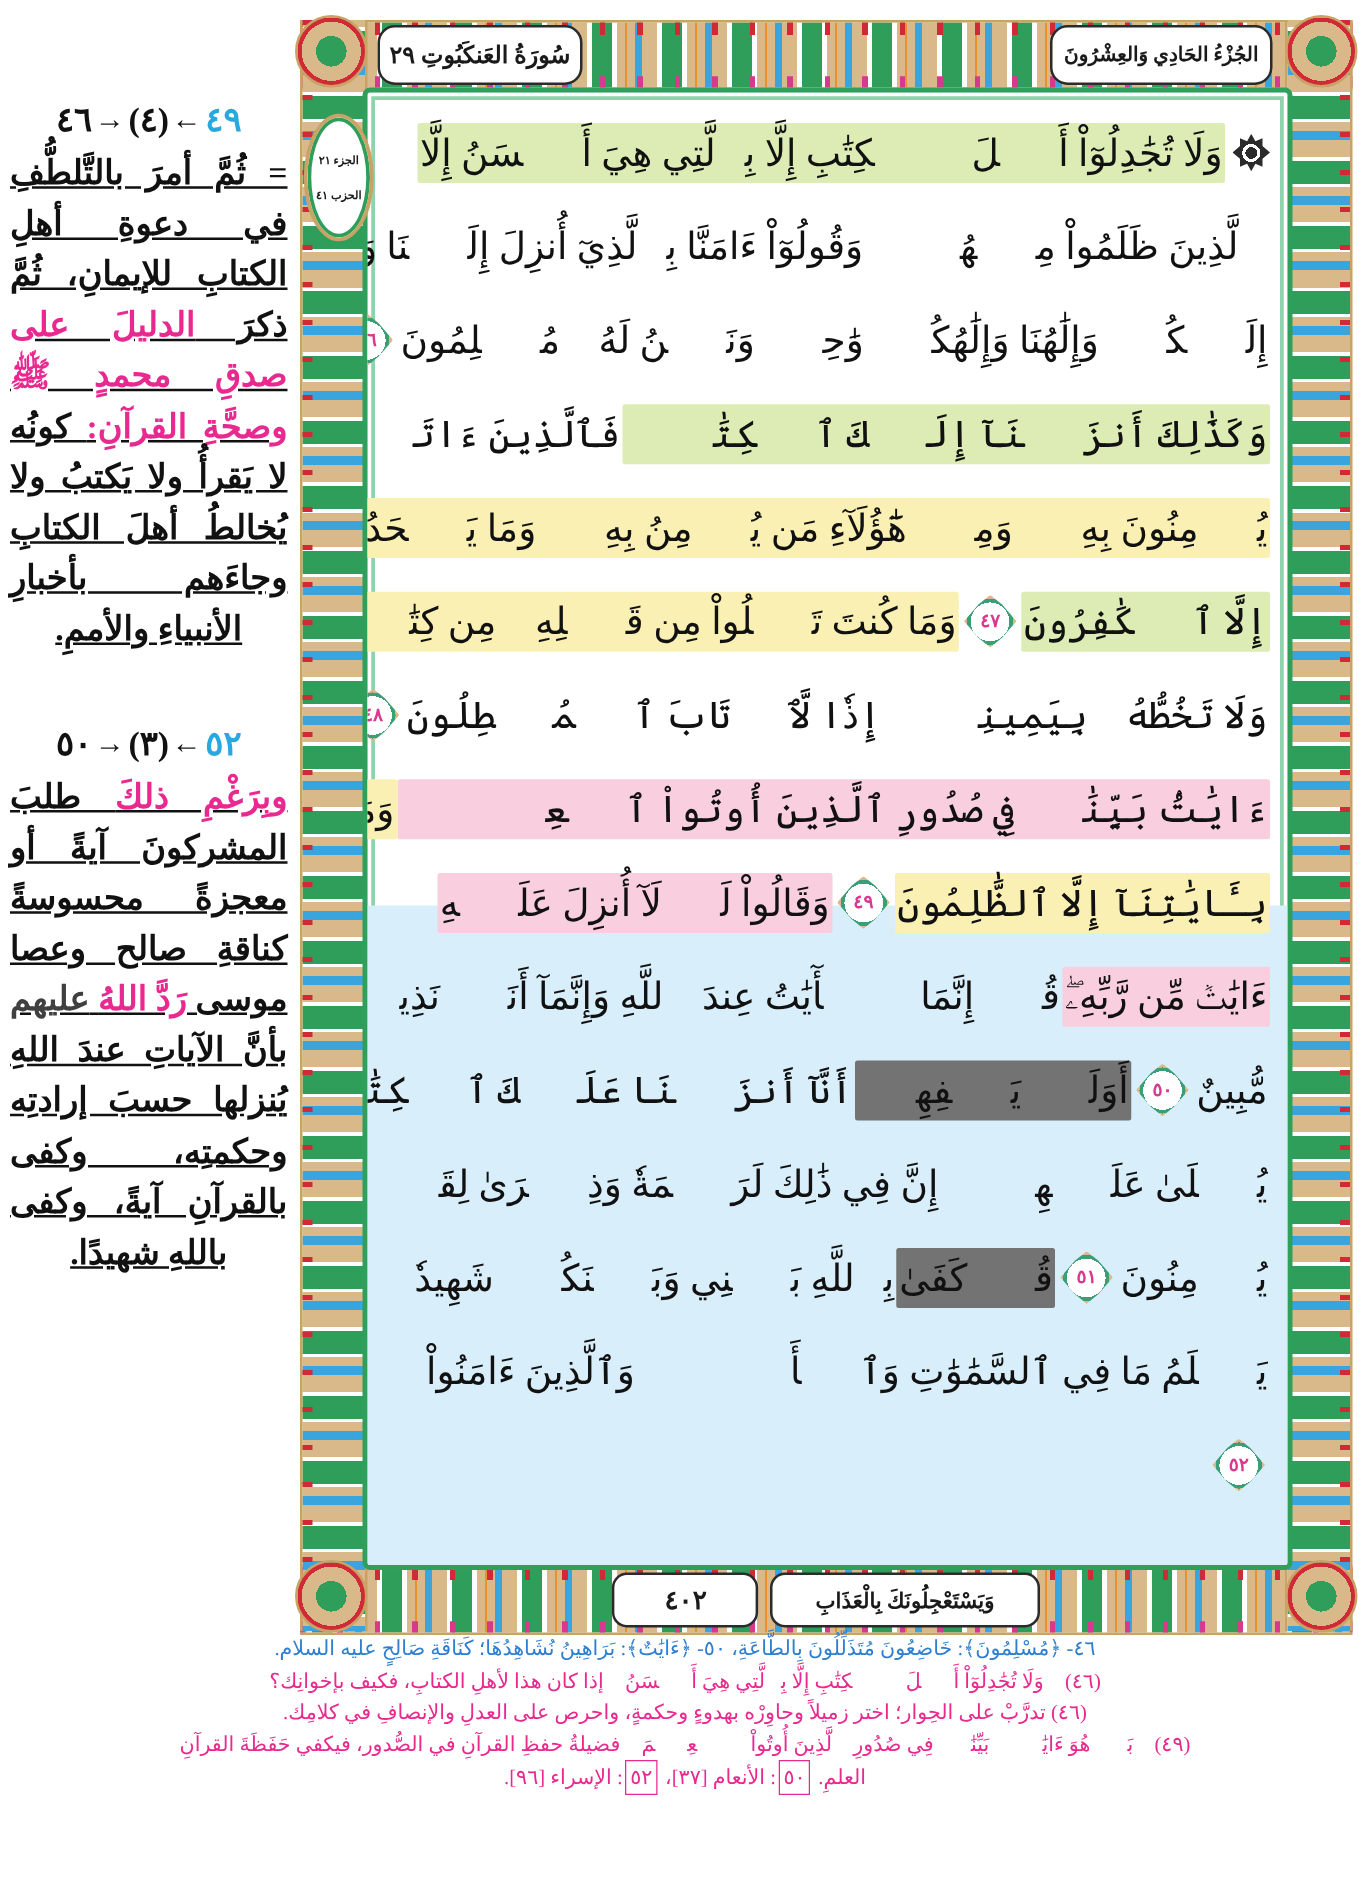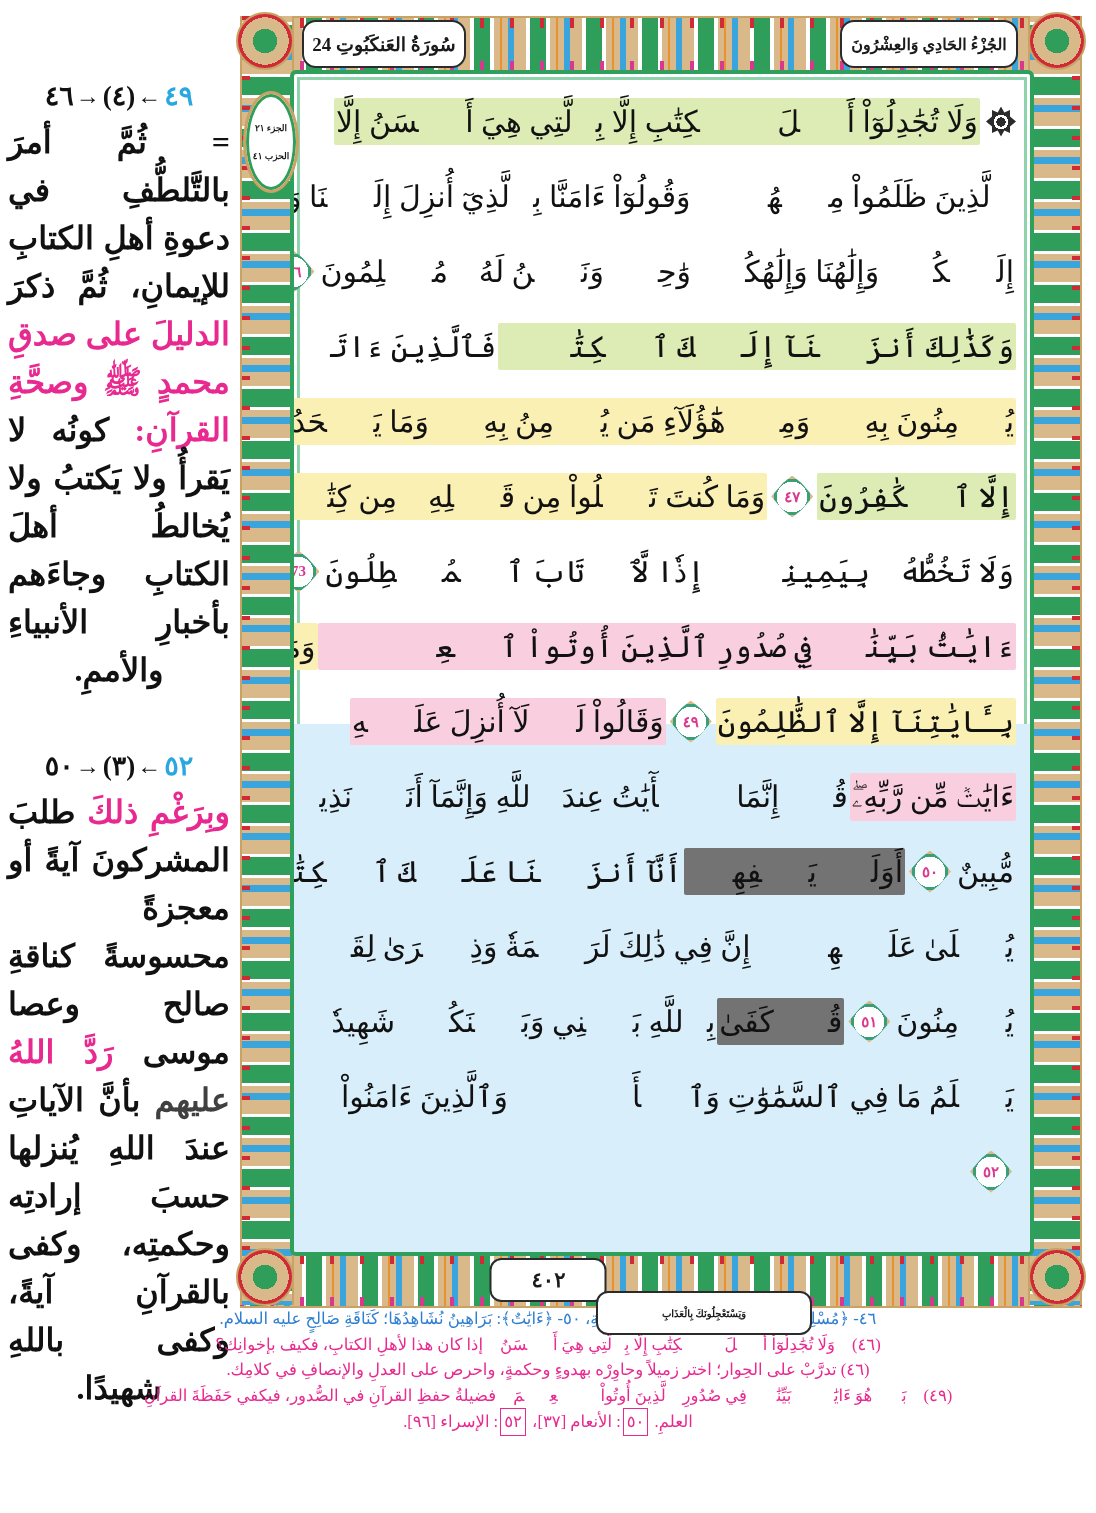--- a/index.html
+++ b/index.html
@@ -156,40 +156,40 @@
 
   
   .foot-cart{
     position:absolute;top:1258px;height:40px;
     background:#fff;border:2px solid #2b2b2b;border-radius:12px;
     display:flex;align-items:center;justify-content:center;
     font-size:15px;font-weight:700;color:#1a1a1a;z-index:6;padding:0 10px;
     white-space:nowrap;
   }
   .foot-cart.pageno{left:50%;transform:translateX(-50%);width:92px;font-size:21px;padding-left:11px;}
-  .foot-cart.catch{right:284px;width:192px;font-size:10px;margin-top:33px;}
+  .foot-cart.catch{right:264px;width:192px;font-size:17px;}
 
   
   #sidebar{
     position:absolute;left:8px;top:80px;width:222px;
     direction:rtl;text-align:center;
   }
   .sb-block{margin-bottom:20px;}
   .sb-range{
     font-size:27px;font-weight:700;letter-spacing:1px;
     color:#111;margin-bottom:6px;white-space:nowrap;
     display:flex;align-items:center;justify-content:center;gap:2px;
   }
   .sb-range .from{color:#111;}
   .sb-range .to{color:#29a8e0;}
   .sb-range .cnt{color:#111;}
   .sb-range .arr{color:#111;font-size:24px;}
   .sb-text{
-    font-size:32px;line-height:1.5;font-weight:700;color:#111;
-    text-align:justify;text-align-last:center;
+    font-size:27px;line-height:1.5;font-weight:700;color:#111;
+    text-align:justify;text-align-last:center;text-decoration:underline;
   }
   .pink{color:#e8298f;}
   .cyan{color:#404040;}
   .sb-sep{height:36px;}
 
   
   #notes{
     position:absolute;left:14px;right:14px;top:1306px;
     direction:rtl;text-align:center;
   }
@@ -207,21 +207,21 @@
 
   <div class="band top"></div>
   <div class="band bottom"></div>
   <div class="vband right"></div>
   <div class="vband left"></div>
   <div class="corner tl"></div>
   <div class="corner tr"></div>
   <div class="corner bl"></div>
   <div class="corner br"></div>
 
-  <div class="cartouche surah">سُورَةُ العَنكَبُوتِ 24</div>
+  <div class="cartouche surah">سُورَةُ العَنكَبُوتِ ٢٩</div>
   <div class="cartouche juz">الجُزْءُ الحَادِي وَالعِشْرُونَ</div>
 
   <div class="hizb-med">
     <div class="oval">
       <span>الجزء ٢١</span>
       <span>الحزب ٤١</span>
     </div>
   </div>
 
   <div id="textframe">
@@ -245,21 +245,21 @@
         <div class="qline">
           <span class="seg hl-yellow">يُؤۡمِنُونَ بِهِۦۖ وَمِنۡ هَٰٓؤُلَآءِ مَن يُؤۡمِنُ بِهِۦۚ وَمَا يَجۡحَدُ بِـَٔايَٰتِنَآ</span>
         </div>
         <div class="qline">
           <span class="seg hl-green">إِلَّا ٱلۡكَٰفِرُونَ</span>
           <span class="ayah">٤٧</span>
           <span class="seg hl-yellow">وَمَا كُنتَ تَتۡلُواْ مِن قَبۡلِهِۦ مِن كِتَٰبٖ</span>
         </div>
         <div class="qline">
           <span class="seg ">وَلَا تَخُطُّهُۥ بِيَمِينِكَۖ إِذٗا لَّٱرۡتَابَ ٱلۡمُبۡطِلُونَ</span>
-          <span class="ayah">73</span>
+          <span class="ayah">٤٨</span>
         </div>
         <div class="qline">
           <span class="seg hl-pink">ءَايَٰتُۢ بَيِّنَٰتٞ فِي صُدُورِ ٱلَّذِينَ أُوتُواْ ٱلۡعِلۡمَۚ</span>
           <span class="seg hl-yellow">وَمَا يَجۡحَدُ</span>
         </div>
         <div class="qline">
           <span class="seg hl-yellow">بِـَٔايَٰتِنَآ إِلَّا ٱلظَّٰلِمُونَ</span>
           <span class="ayah">٤٩</span>
           <span class="seg hl-pink">وَقَالُواْ لَوۡلَآ أُنزِلَ عَلَيۡهِ</span>
         </div>

